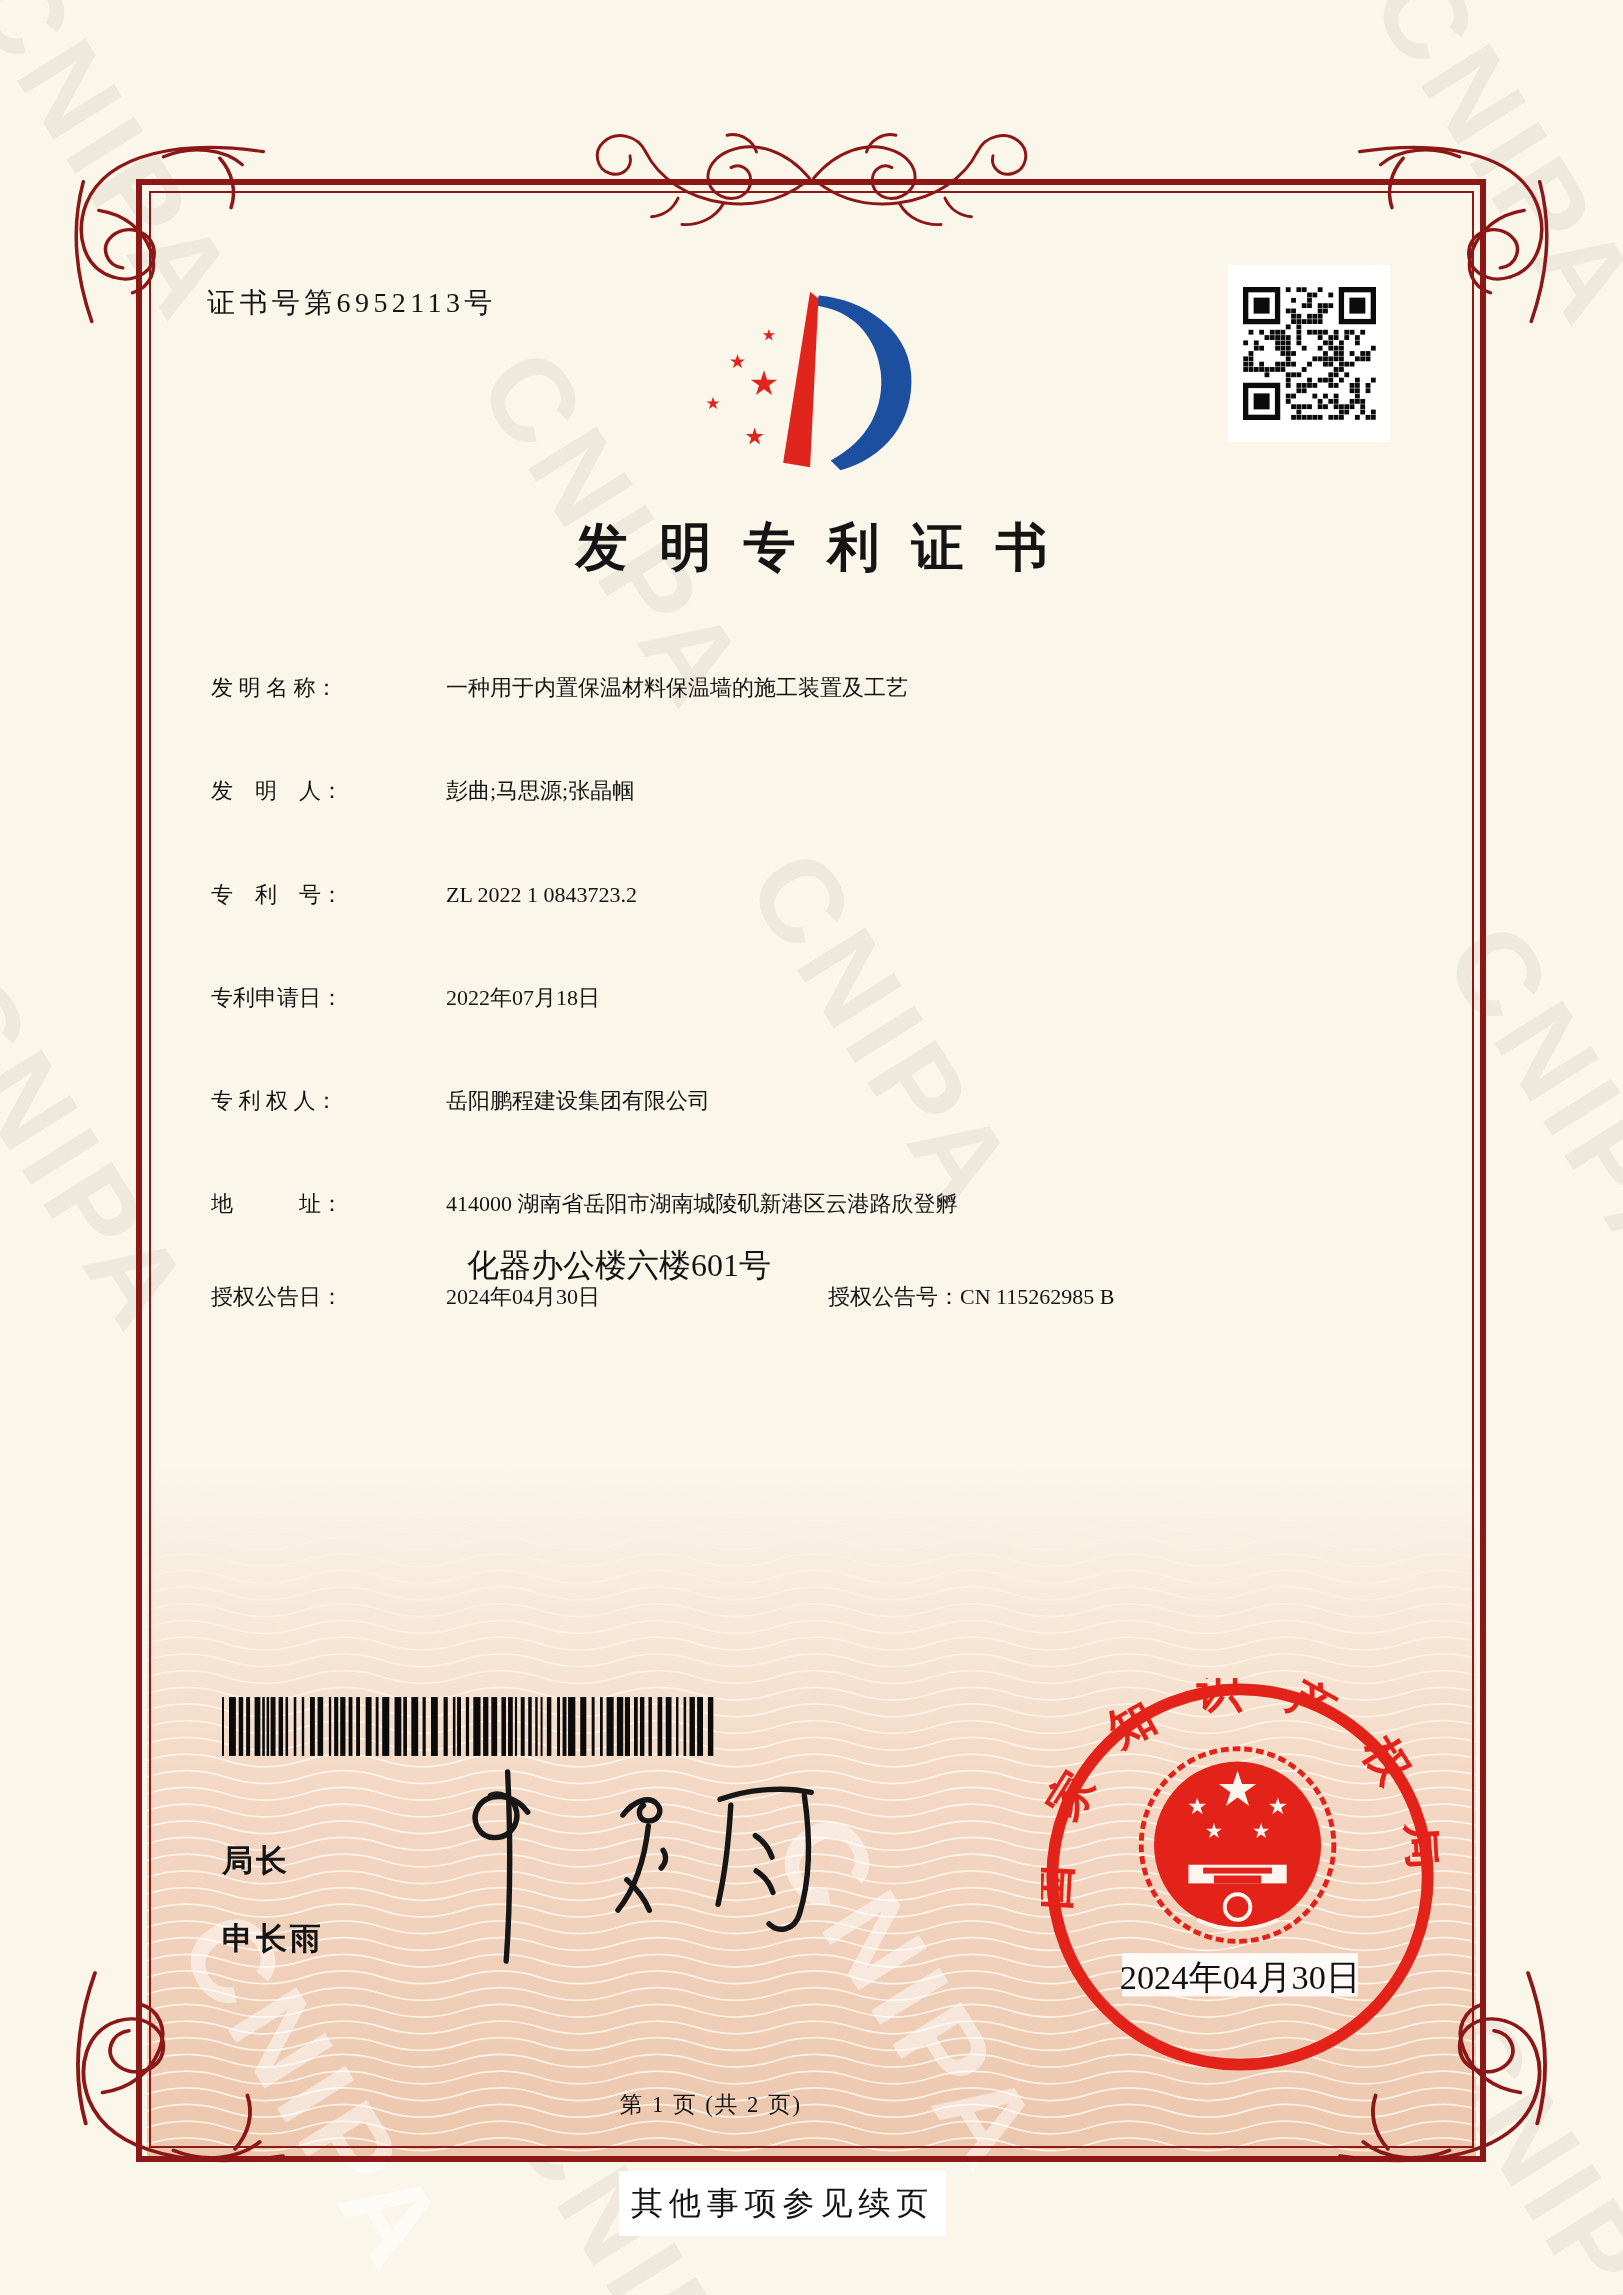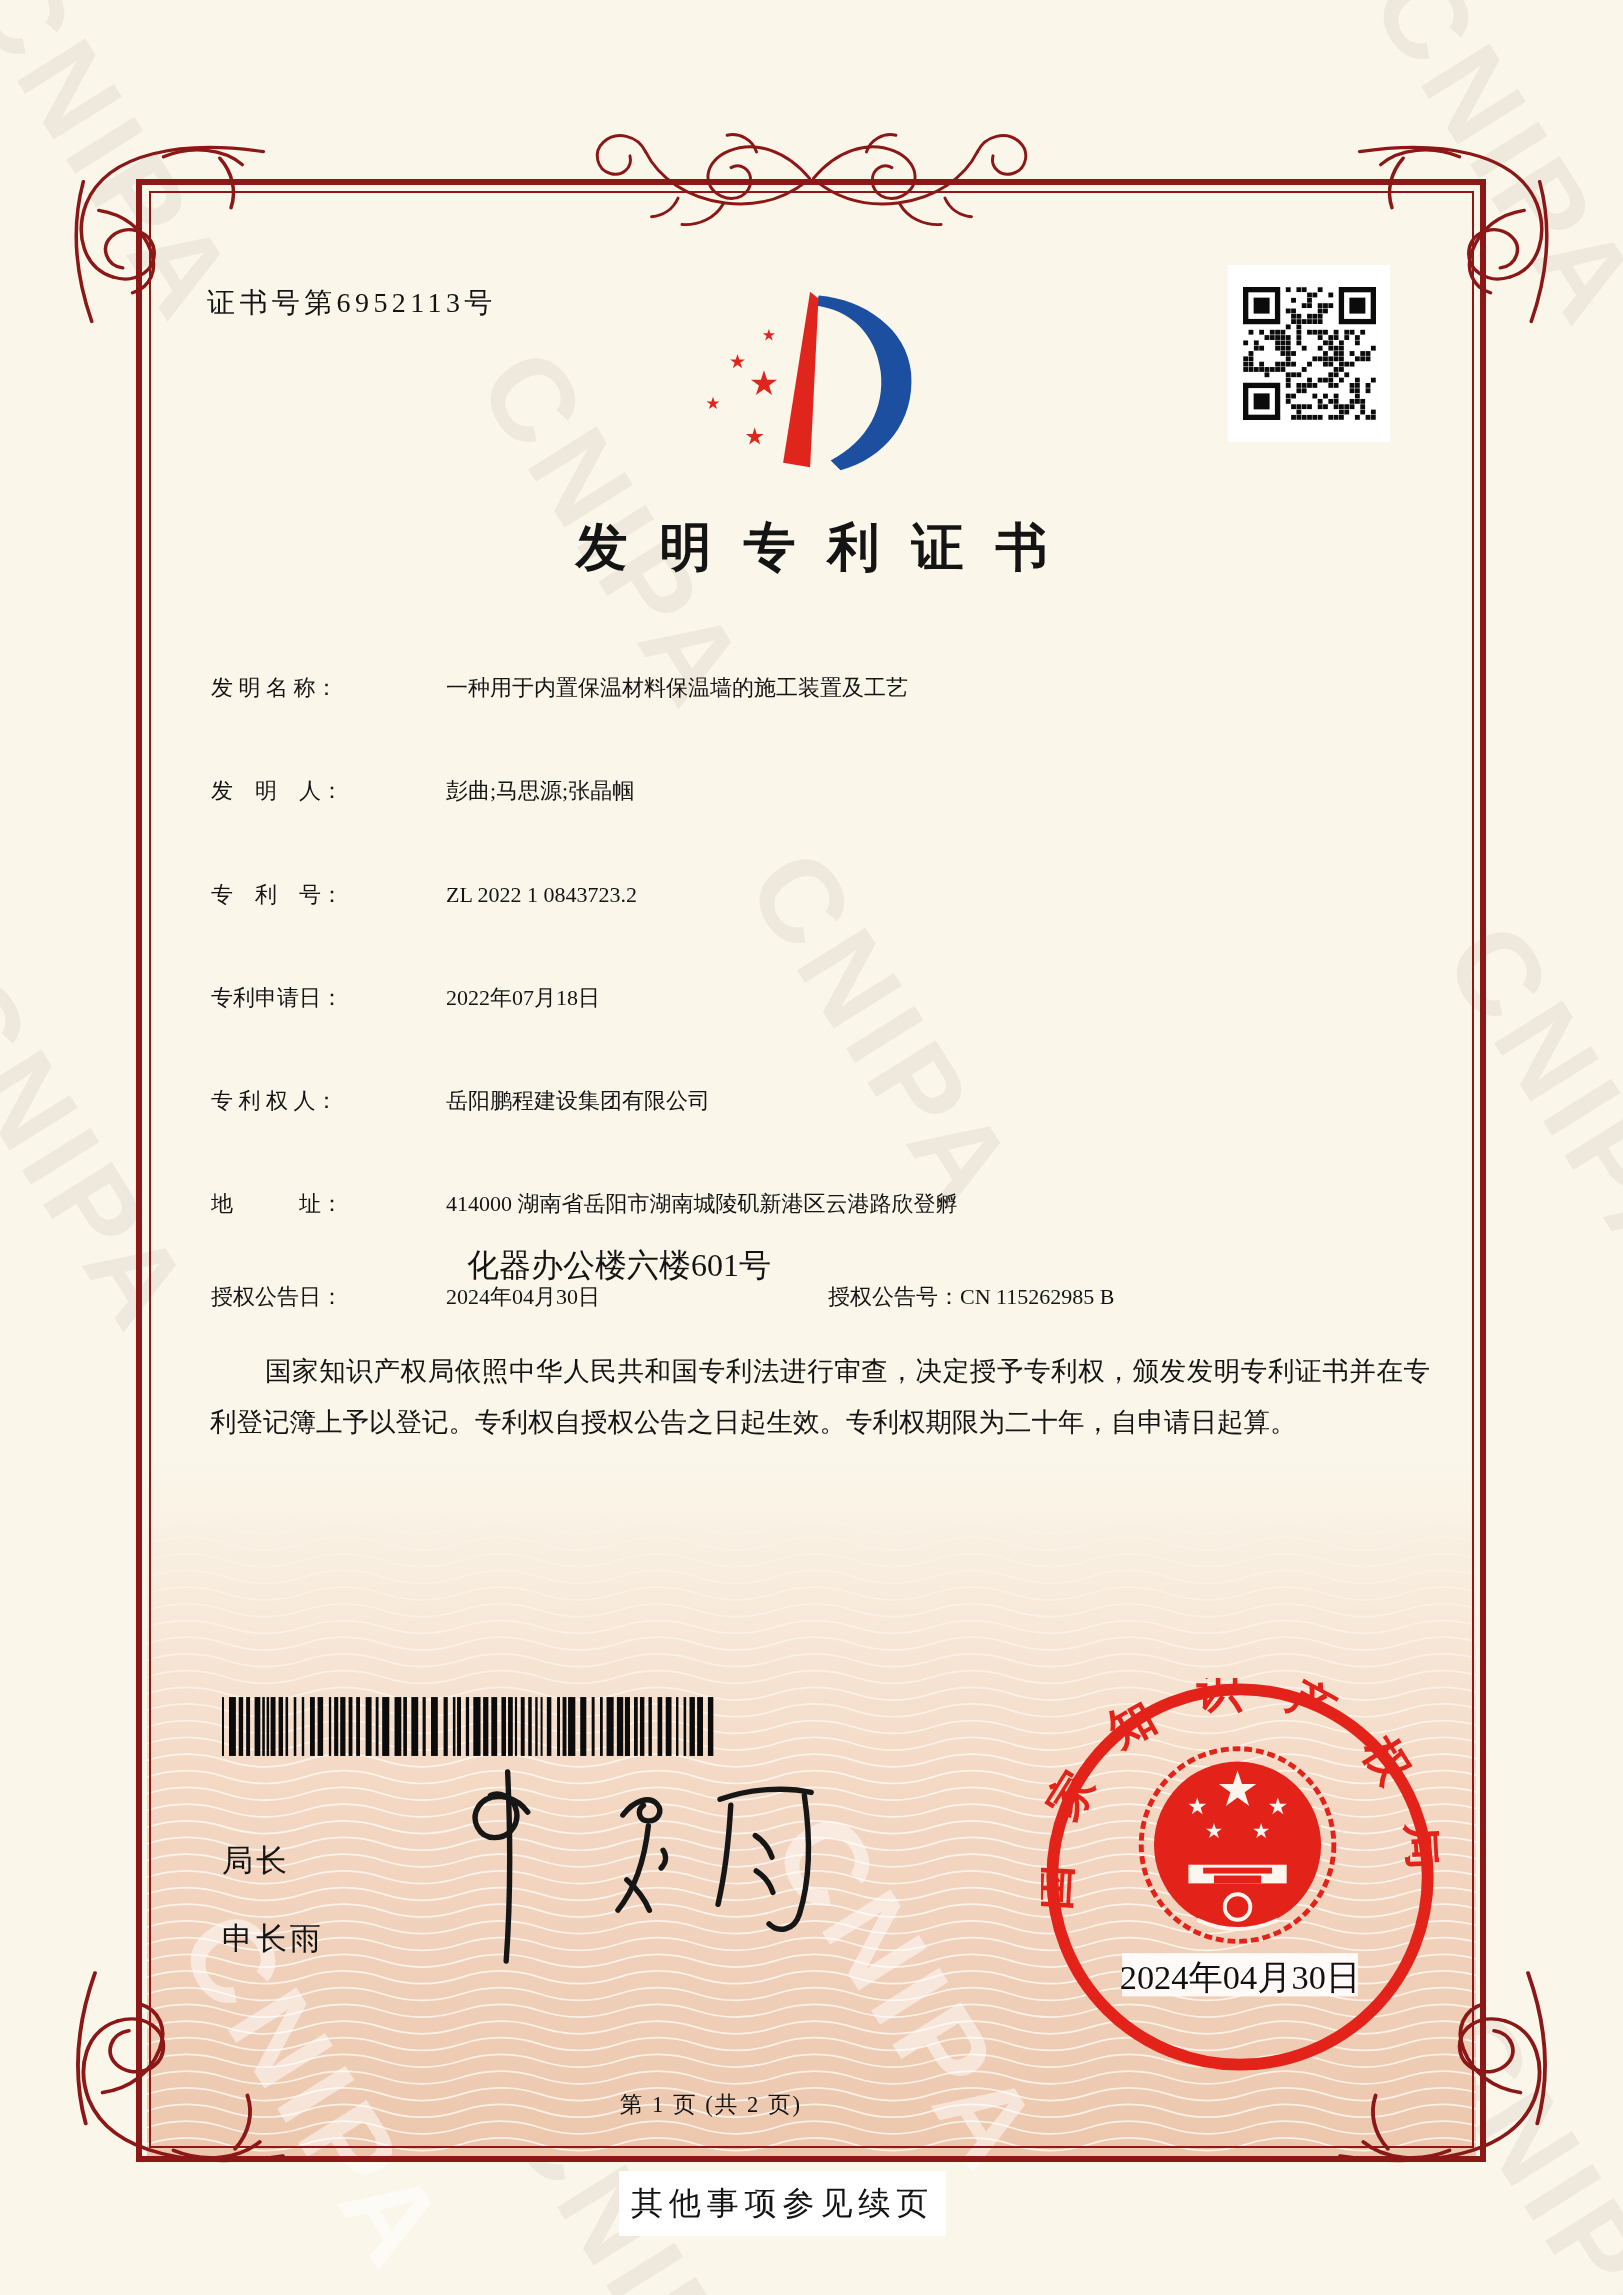--- a/index.html
+++ b/index.html
@@ -44,21 +44,21 @@
     font-size:52px;font-weight:bold;letter-spacing:32px;text-indent:32px}
   .field-row{position:absolute;left:211px;font-size:22px;white-space:nowrap;z-index:5}
   .f-label{display:inline-block;width:235px}
   .f-val-grant{display:inline-block;width:382px}
   .addr2{position:absolute;left:467px;top:1244px;font-size:32px;z-index:5}
   .legal{position:absolute;left:210px;top:1346px;width:1220px;font-size:26.5px;
     line-height:51px;text-align:justify;z-index:5}
   .legal p{margin:0;text-indent:55px}
   .barcode{left:222px;top:1697px}
   .director{left:222px;font-family:"Liberation Sans","DejaVu Sans",sans-serif;
-    font-weight:normal;font-size:31px;letter-spacing:2.9px}
+    font-weight:bold;font-size:31px;letter-spacing:2.9px}
   .seal-svg{left:1041px;top:1678px;z-index:6}
   .page-num{left:147px;top:2089px;width:1128px;text-align:center;font-size:22.6px;letter-spacing:2px}
   .note{left:619px;top:2171px;width:327px;height:65px;background:#fff;
     text-align:center;line-height:65px;font-size:32px;letter-spacing:5.9px}
 </style>
 </head>
 <body>
 
 <svg width="0" height="0" style="position:absolute" aria-hidden="true">
   <defs>
@@ -413,21 +413,20 @@
 </div>
 <div class="field-row" style="top:1189px">
   <span class="f-label">地　　　址：</span><span>414000 湖南省岳阳市湖南城陵矶新港区云港路欣登孵</span>
 </div>
 <div class="addr2">化器办公楼六楼601号</div>
 <div class="field-row" style="top:1282px">
   <span class="f-label">授权公告日：</span><span class="f-val-grant">2024年04月30日</span><span>授权公告号：</span><span>CN 115262985 B</span>
 </div>
 
 <div class="legal">
-  <p>国家知识产权局依照中华人民共和国专利法进行审查，决定授予专利权，颁发发明专利证书并在专利登记簿上予以登记。专利权自授权公告之日起生效。专利权期限为二十年，自申请日起算。</p>
 </div>
 
 <svg class="abs z5 barcode" width="503" height="59" viewBox="0 0 1025 120">
   <g id="barcode-svg">
       <rect x="0.0" y="0" width="4.0" height="120" fill="#0b0b0b"></rect>
       <rect x="14.3" y="0" width="14.0" height="120" fill="#0b0b0b"></rect>
       <rect x="34.1" y="0" width="9.0" height="120" fill="#0b0b0b"></rect>
       <rect x="49.2" y="0" width="8.0" height="120" fill="#0b0b0b"></rect>
       <rect x="66.4" y="0" width="11.7" height="120" fill="#0b0b0b"></rect>
       <rect x="82.0" y="0" width="5.3" height="120" fill="#0b0b0b"></rect>

